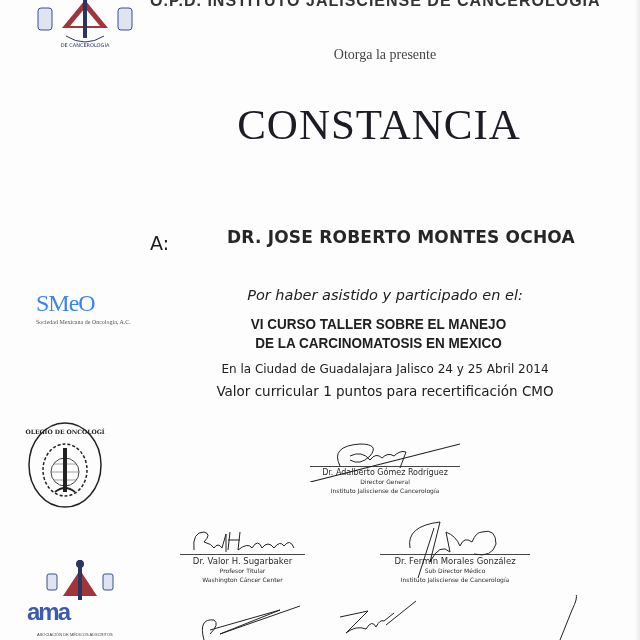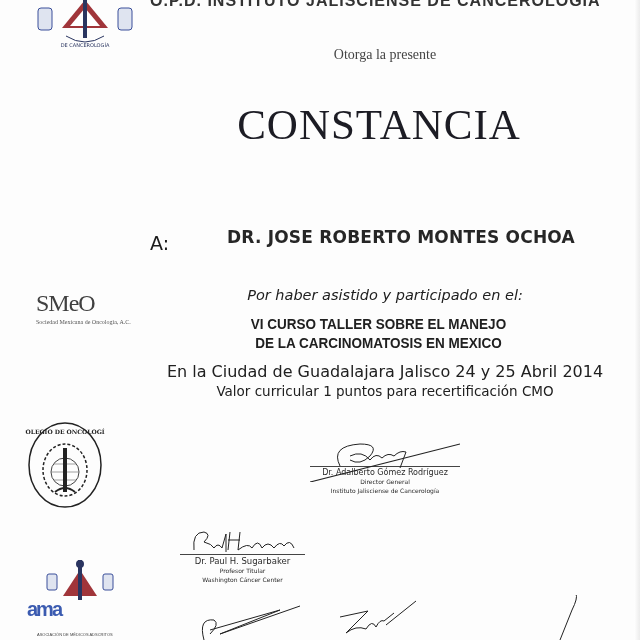--- a/index.html
+++ b/index.html
@@ -18,34 +18,34 @@
   .header-title { position: absolute; left: 150px; top: -8px; width: 380px; font-family: "Liberation Sans", sans-serif; font-weight: bold; font-size: 16px; color: #333; white-space: nowrap; letter-spacing: 1px; }
   .otorga { position: absolute; left: 0; width: 640px; top: 47px; text-align: center; padding-left: 130px; font-family: "Liberation Serif", serif; font-size: 14px; color: #444; }
   .title { position: absolute; left: 0; width: 640px; top: 100px; text-align: center; padding-left: 118px; font-family: "Liberation Serif", serif; font-size: 43px; color: #1c1c24; letter-spacing: 1px; }
 
   .a-label { position: absolute; left: 150px; top: 232px; font-family: "DejaVu Sans", sans-serif; font-size: 19px; color: #1c1c1c; }
   .recipient { position: absolute; left: 205px; top: 227px; font-family: "DejaVu Sans", sans-serif; font-weight: bold; font-size: 17px; color: #262626; letter-spacing: 0.2px; margin-left: 22px; }
   .body-line { position: absolute; left: 0; width: 640px; text-align: center; padding-left: 130px; color: #202020; }
   .l1 { top: 287px; font-size: 14.5px; font-style: italic; }
   .l2 { top: 315px; font-family: "Liberation Sans", sans-serif; font-weight: bold; font-size: 15px; transform: scaleX(0.9); }
   .l3 { top: 334px; font-family: "Liberation Sans", sans-serif; font-weight: bold; font-size: 15px; transform: scaleX(0.9); }
-  .l4 { top: 362px; font-size: 16px; }
+  .l4 { top: 362px; font-size: 12px; }
   .l5 { top: 383px; font-size: 13.5px; }
 
   
   .logo { position: absolute; }
   .logo-ijc { left: 30px; top: 0; width: 110px; height: 50px; }
   .logo-cmo { left: 40px; top: 135px; width: 80px; height: 75px; }
   .cmo-text { position: absolute; left: 17px; top: 50px; font-family: "DejaVu Sans", sans-serif; font-size: 17px; color: #3a4f9a; letter-spacing: 1px; }
   .logo-smeo { left: 34px; top: 290px; width: 110px; height: 40px; }
-  .smeo-text { position: absolute; left: 2px; top: 0; font-family: "Liberation Serif", serif; font-size: 24px; color: #404040; letter-spacing: -1px; }
+  .smeo-text { position: absolute; left: 2px; top: 0; font-family: "Liberation Serif", serif; font-size: 24px; color: #3b82f6; letter-spacing: -1px; }
   .smeo-sub { position: absolute; left: 2px; top: 29px; font-family: "Liberation Serif", serif; font-size: 6px; color: #555; white-space: nowrap; }
   .logo-colegio { left: 25px; top: 420px; width: 80px; height: 90px; }
   .logo-ama { left: 25px; top: 560px; width: 110px; height: 80px; }
-  .ama-text { position: absolute; left: 2px; top: 38px; font-family: "Liberation Sans", sans-serif; font-size: 20px; font-weight: bold; color: #3b5bb0; letter-spacing: -2px; }
+  .ama-text { position: absolute; left: 2px; top: 38px; font-family: "Liberation Sans", sans-serif; font-size: 24px; font-weight: bold; color: #3b5bb0; letter-spacing: -2px; }
   .ama-sub { position: absolute; left: 12px; top: 72px; font-family: "Liberation Sans", sans-serif; font-size: 4px; color: #444; white-space: nowrap; }
 
   
   .sig { position: absolute; text-align: center; font-family: "DejaVu Sans", sans-serif; color: #2a2a2a; }
   .sig-line { border-top: 1px solid #444; }
   .sig-name { font-size: 8px; margin-top: 1px; white-space: nowrap; }
   .sig-role { font-size: 6px; line-height: 9px; white-space: nowrap; }
   .sig-scrawl { position: absolute; }
   .sig1 { left: 310px; top: 466px; width: 150px; }
   .sig2 { left: 180px; top: 554px; width: 125px; }
@@ -123,24 +123,33 @@
     <div class="sig-name">Dr. Adalberto Gómez Rodríguez</div>
     <div class="sig-role">Director General</div>
     <div class="sig-role">Instituto Jalisciense de Cancerología</div>
   </div>
 
   <div class="sig sig2">
     <svg class="sig-scrawl" style="left:10px;top:-26px;" width="110" height="26" viewBox="0 0 110 26">
       <path d="M4 22 q-2 -18 10 -18 q8 2 0 10 q8 2 10 6 q4 -6 8 0 l4 -14 l0 18 M40 4 l-2 18 M38 12 h12 M50 4 l-2 18 q10 -8 14 -2 q6 -10 10 0 q6 -8 12 0 q6 -8 10 -2 q6 -8 10 2" fill="none" stroke="#222" stroke-width="1"></path>
     </svg>
     <div class="sig-line"></div>
-    <div class="sig-name">Dr. Paul H. Sugarbaker</div>
+    <div class="sig-name">Dr. Valor H. Sugarbaker</div>
     <div class="sig-role">Profesor Titular</div>
     <div class="sig-role">Washington Cáncer Center</div>
   </div>
 
+  <div class="sig sig3">
+    <svg class="sig-scrawl" style="left:10px;top:-36px;" width="140" height="70" viewBox="0 0 140 70">
+      <path d="M20 30 q-4 -22 30 -26 l-10 40 q10 -20 20 -10 l-4 -20 q10 4 14 14 q4 -10 12 -4 q4 -10 10 -10 q14 -4 14 12 q-4 14 -22 10 M28 60 l16 -50" fill="none" stroke="#222" stroke-width="1"></path>
+    </svg>
+    <div class="sig-line"></div>
+    <div class="sig-name">Dr. Fermín Morales González</div>
+    <div class="sig-role">Sub Director Médico</div>
+    <div class="sig-role">Instituto Jalisciense de Cancerología</div>
+  </div>
 
   <svg style="position:absolute;left:190px;top:595px;" width="440" height="45" viewBox="0 0 440 45">
     <path d="M14 45 q-6 -22 10 -20 q6 4 -4 14 M20 35 l70 -20 l-60 24 l80 -28" fill="none" stroke="#222" stroke-width="1"></path>
     <path d="M150 22 l28 -6 l-22 22 q10 -8 20 -4 q6 -10 10 -2 q4 -8 8 -6 l10 -8 M196 30 l30 -24" fill="none" stroke="#222" stroke-width="1"></path>
     <path d="M370 45 l12 -30 q6 -12 4 -16" fill="none" stroke="#222" stroke-width="1"></path>
   </svg>
 </div>
 
 </body></html>

